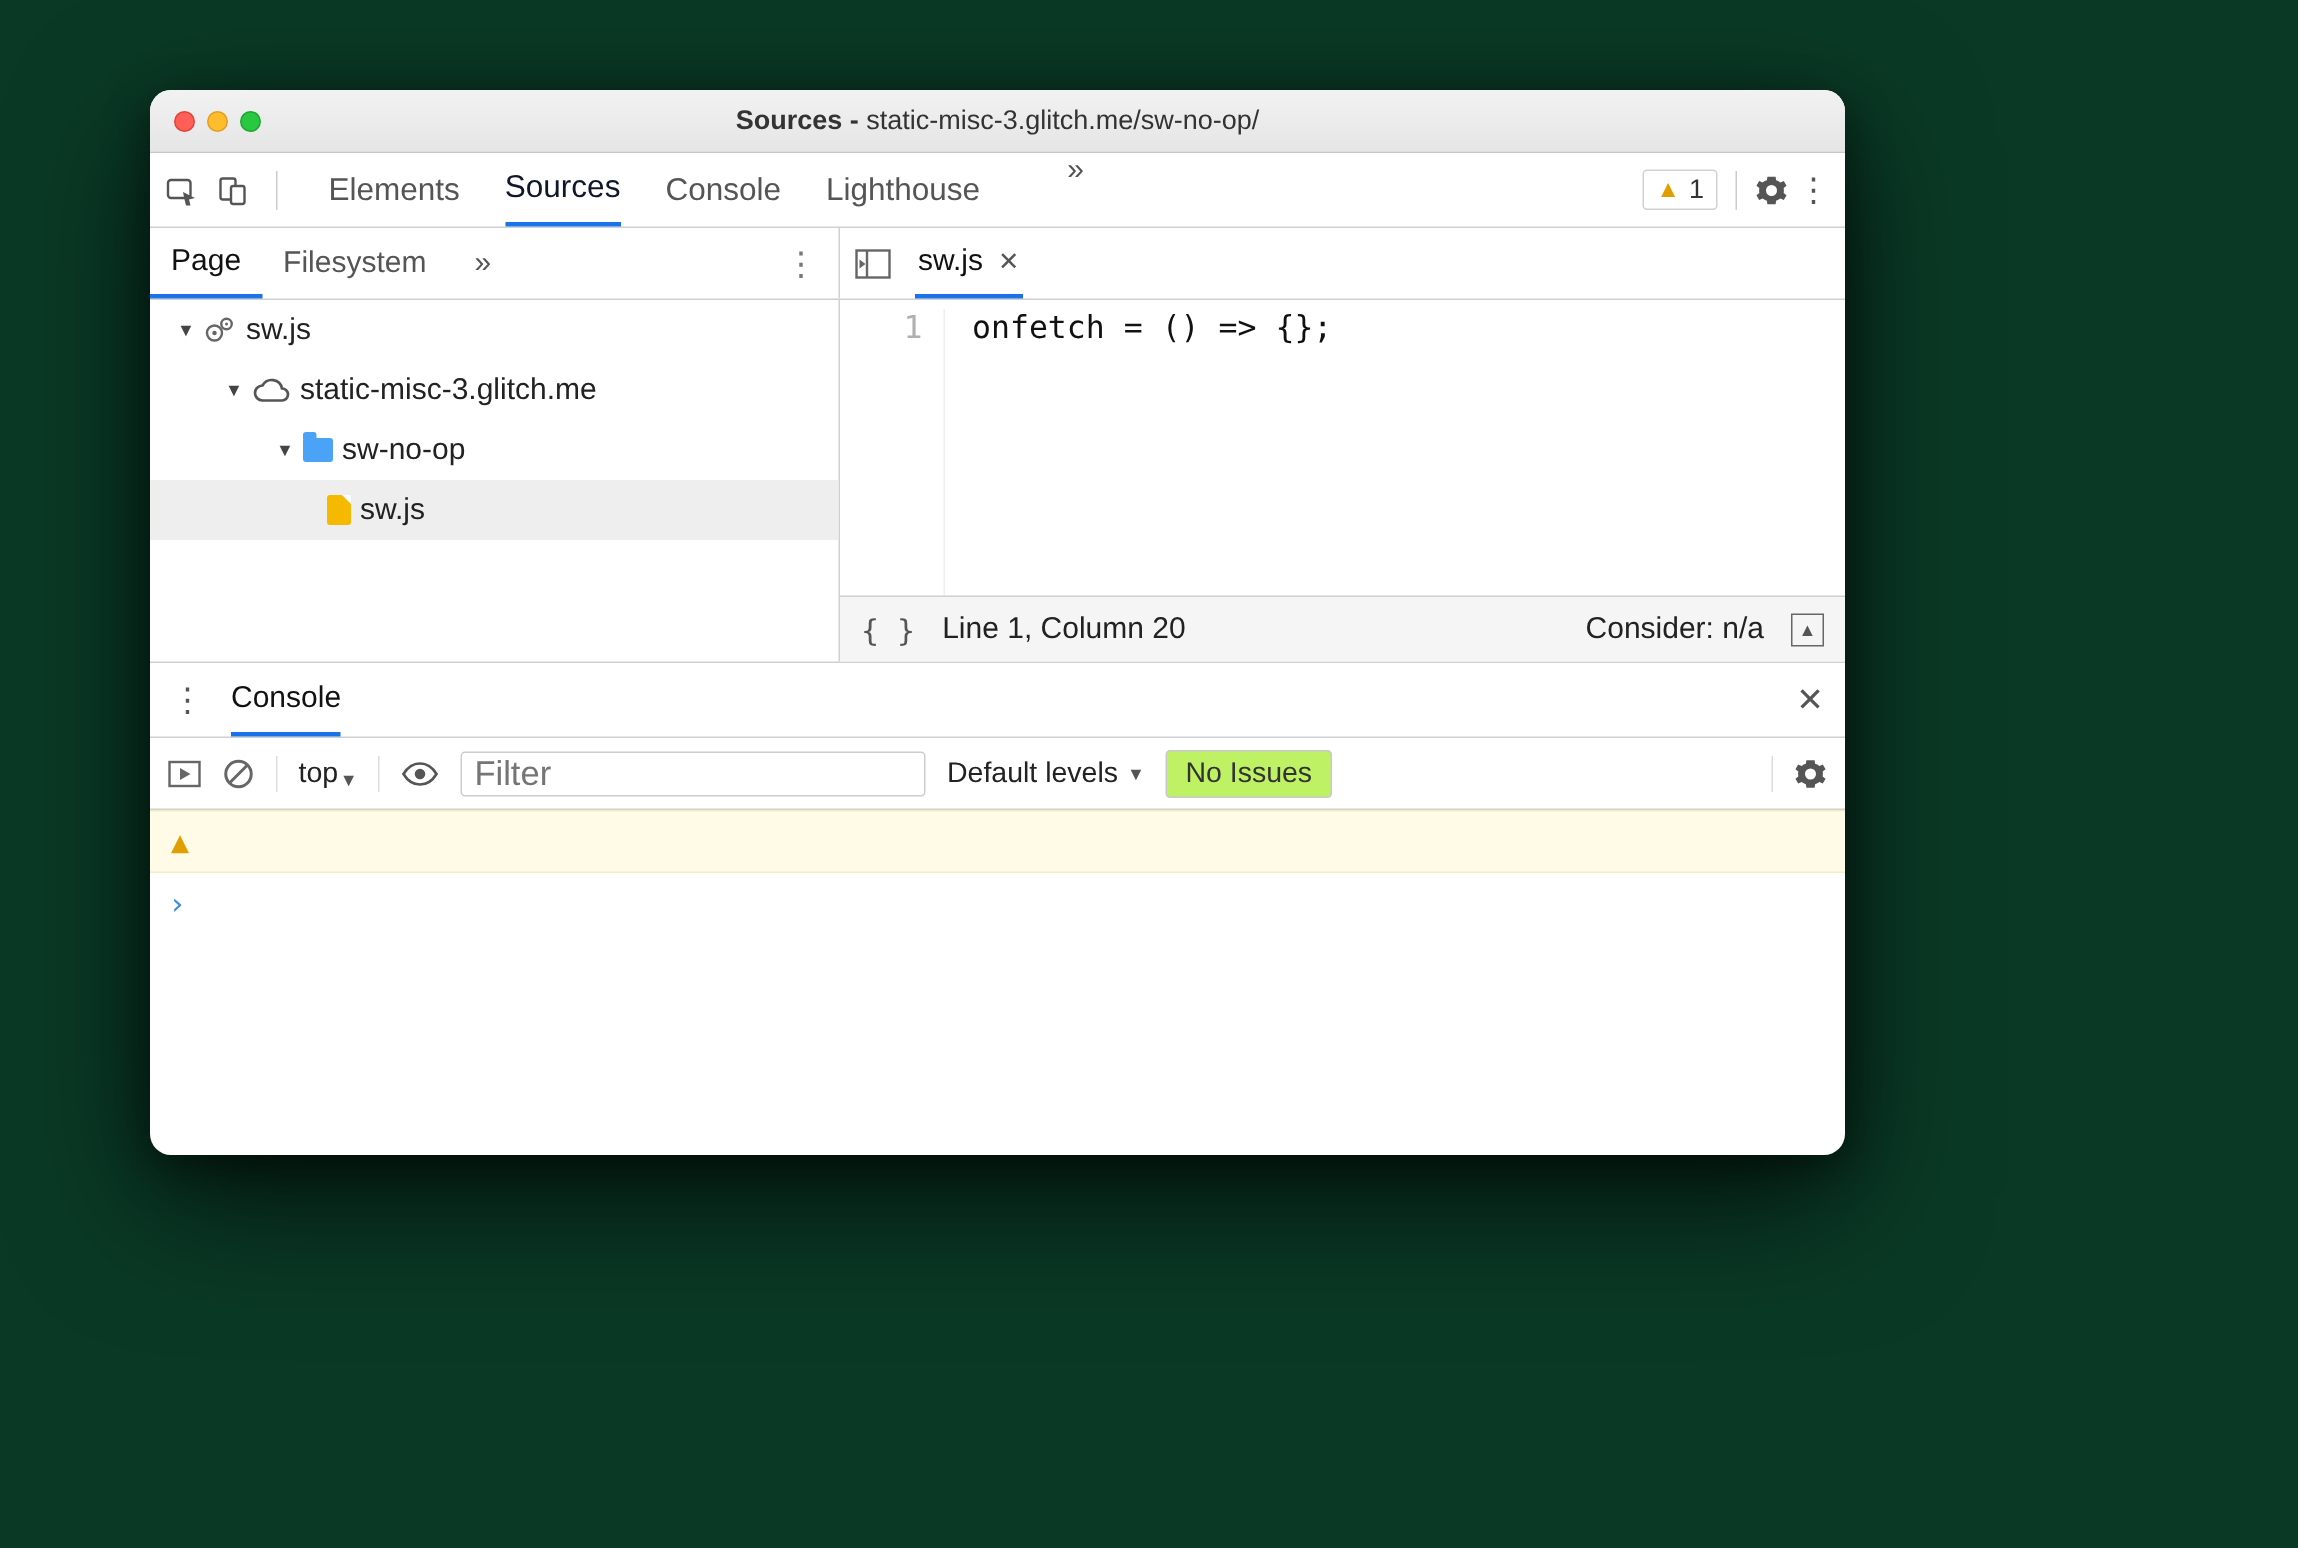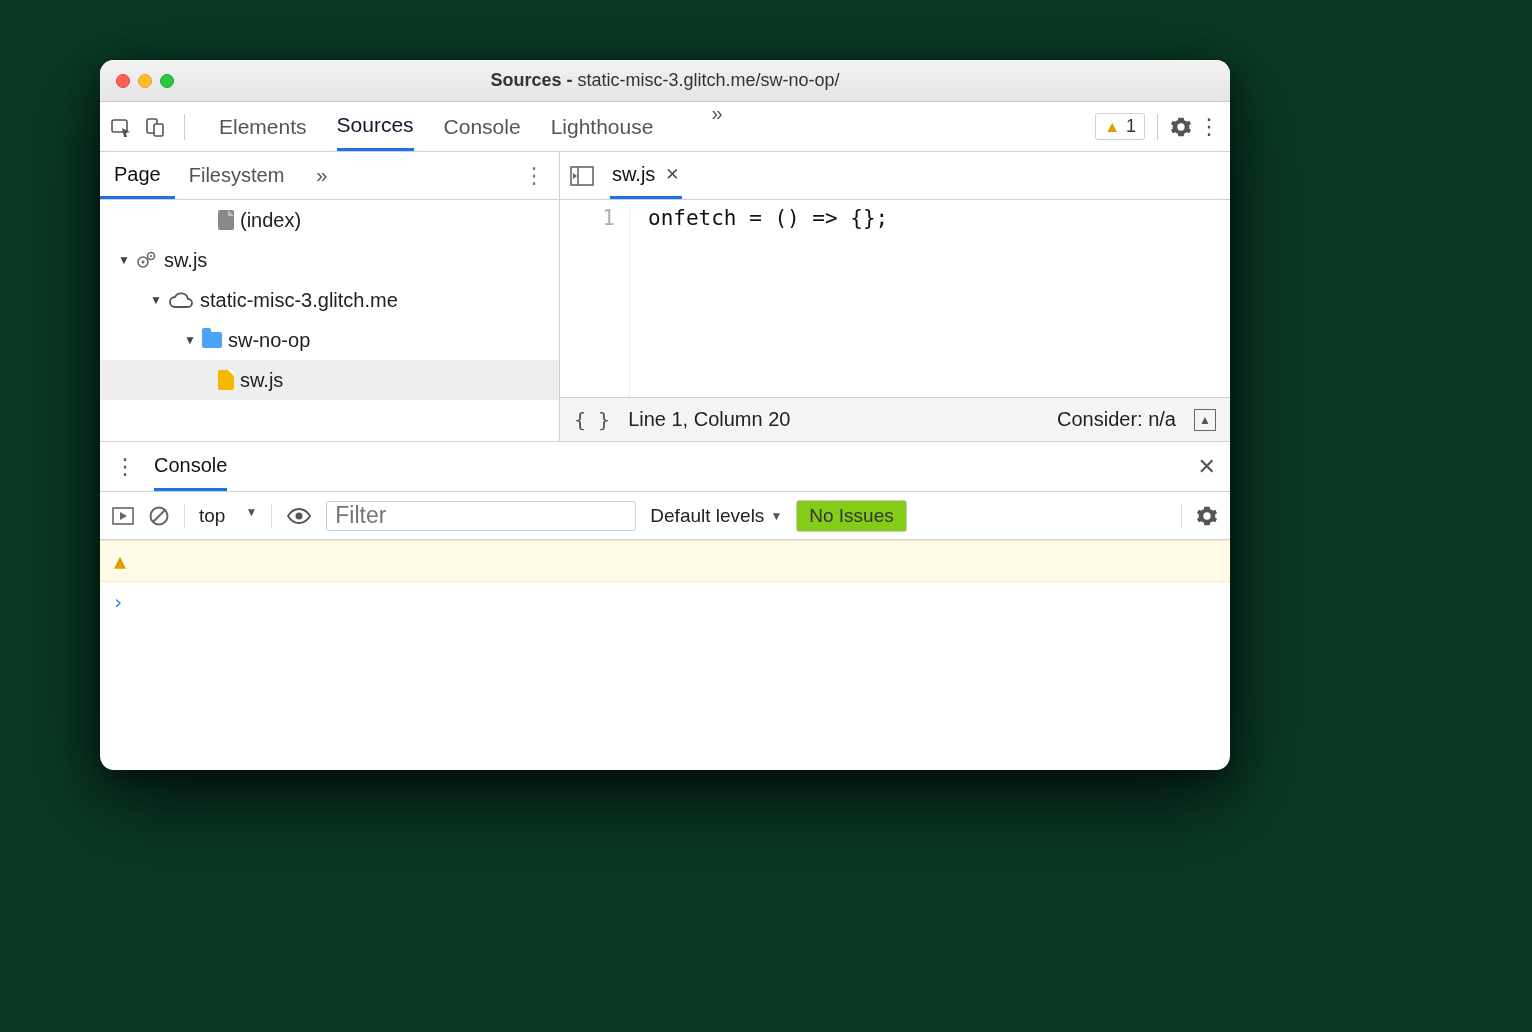--- a/index.html
+++ b/index.html
@@ -122,30 +122,30 @@
   }
   .dr-tab{height:100%;display:flex;align-items:center;border-bottom:3px solid #1a73e8; color:#111;}
   .dr-close{margin-left:auto; color:#555; font-size:22px;}
   .dr-toolbar{
     height:48px; display:flex; align-items:center; gap:14px;
     border-bottom:1px solid #d0d0d0; padding:0 12px;
     font-size:19px; color:#444;
   }
   .dr-btn{color:#666;}
   .vsep{width:1px;height:24px;background:#ddd;}
-  .ctx{display:flex;align-items:flex-start;gap:20px;color:#222;}
+  .ctx{display:flex;align-items:flex-end;gap:1px;color:#222;}
   .eye{font-size:22px;color:#555;}
   .filter{
     border:1px solid #ccc; height:30px; width:310px;
     border-radius:3px; padding:0 8px; font-size:23px;
   }
   .levels{display:flex;align-items:center;gap:6px;color:#222;}
   .noissues{
     border:1px solid #c9c9c9; border-radius:3px;
-    padding:4px 12px; color:#333; background:#84cc16;
+    padding:4px 12px; color:#333; background:#bef264;
   }
   .dr-spacer{flex:1;}
   .dr-body{flex:1; display:flex; flex-direction:column; font-family: Menlo, monospace; font-size:20px;}
   .warnrow{
     background:#fffbe6; border-top:1px solid #f3edc6; border-bottom:1px solid #f3edc6;
     padding:8px 14px; display:flex; gap:10px; color:#5f4a00;
   }
   .warnrow .msg{ line-height:1.5; }
   .caret{ color:#3a8dde; padding:8px 12px; font-size:20px;}
   svg{display:block;}
@@ -220,24 +220,20 @@
       </div>
       <div class="edtab">
         <span>sw.js</span>
         <span class="x">✕</span>
       </div>
     </div>
   </div>
 
   <div class="middle">
     <div class="tree">
-      <div class="node indent4">
-        <span class="docic"></span>
-        <span>(index)</span>
-      </div>
       <div class="node indent1">
         <span class="arrow">▼</span>
         <span class="gearic">
           <svg width="22" height="20" viewBox="0 0 22 20" fill="#666">
               <circle cx="7" cy="12" r="5" fill="none" stroke="#666" stroke-width="1.6"></circle>
               <circle cx="7" cy="12" r="1.5"></circle>
               <circle cx="15" cy="6" r="3.5" fill="none" stroke="#666" stroke-width="1.6"></circle>
               <circle cx="15" cy="6" r="1"></circle>
             </svg>
         </span>

